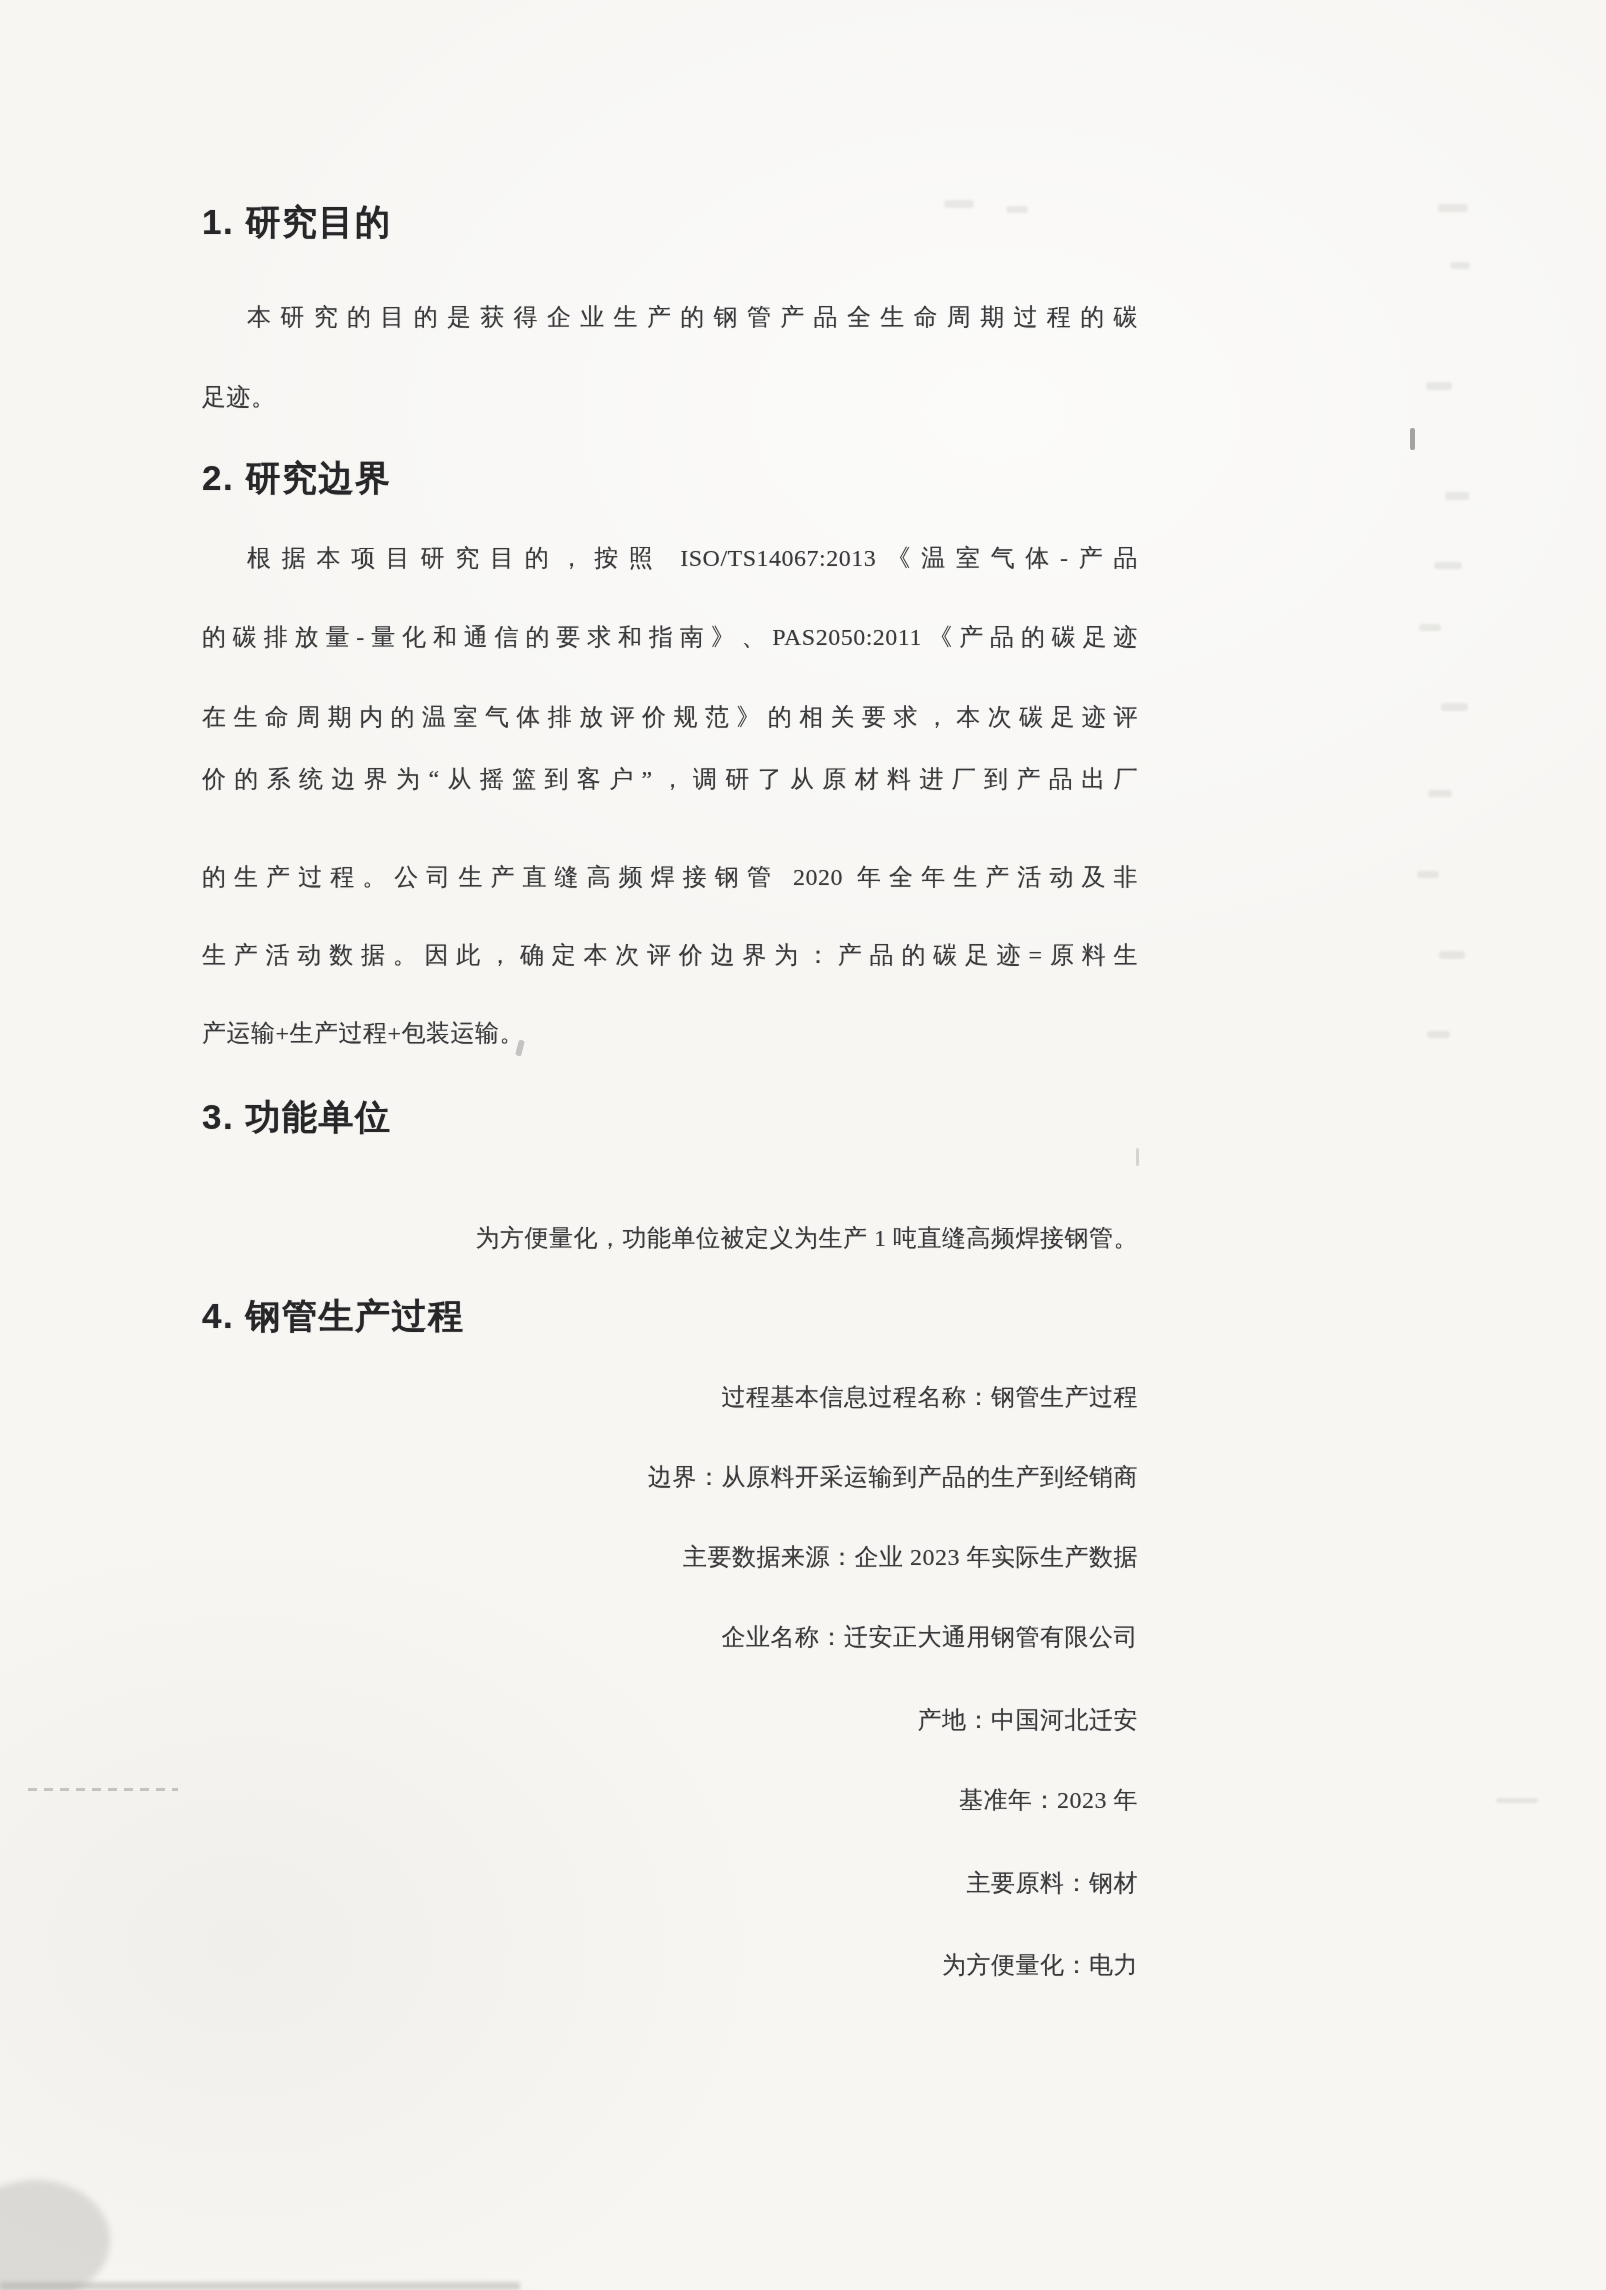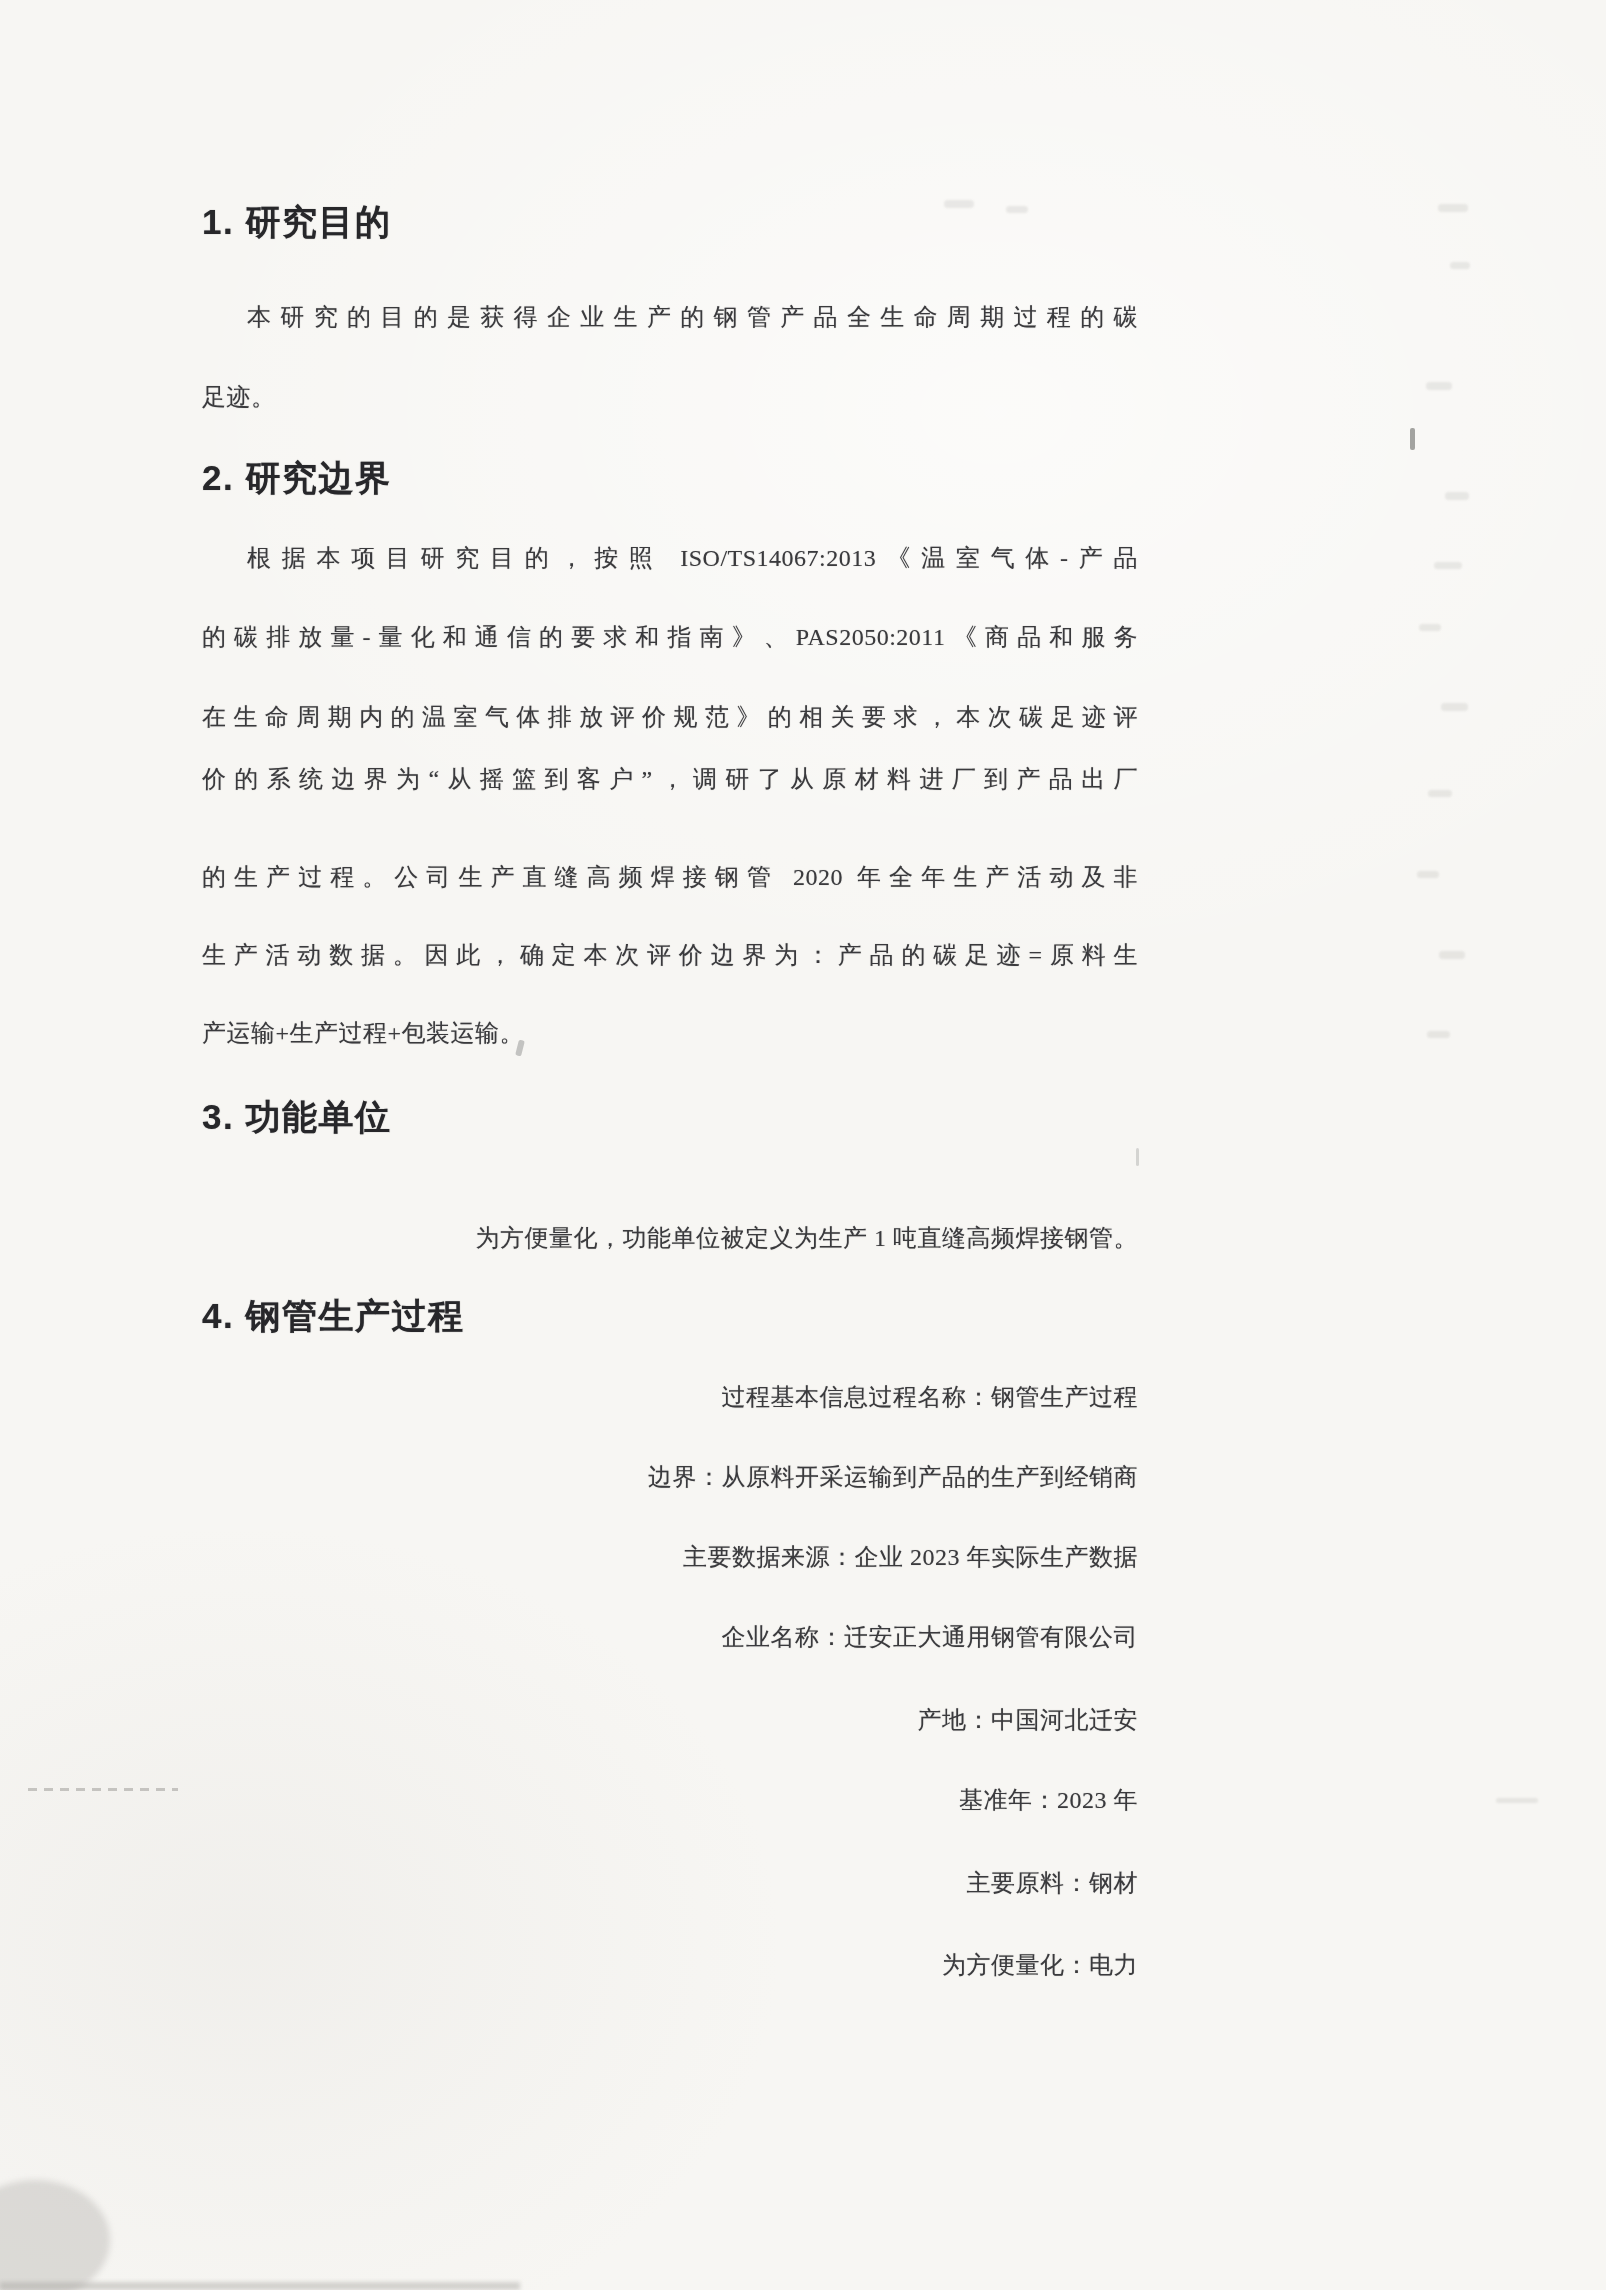--- a/index.html
+++ b/index.html
@@ -40,21 +40,21 @@
 <div class="page">
 
   <div class="textlayer">
 
     <div class="tline hd" style="top:182px">1. 研究目的</div>
     <div class="tline fill ind" style="top:277px">本研究的目的是获得企业生产的钢管产品全生命周期过程的碳</div>
     <div class="tline" style="top:357px">足迹。</div>
 
     <div class="tline hd" style="top:438px">2. 研究边界</div>
     <div class="tline fill ind" style="top:518px">根据本项目研究目的，按照 ISO/TS14067:2013《温室气体-产品</div>
-    <div class="tline fill" style="top:597px">的碳排放量-量化和通信的要求和指南》、PAS2050:2011《商品和服务</div>
+    <div class="tline fill" style="top:597px">的碳排放量-量化和通信的要求和指南》、PAS2050:2011《产品的碳足迹</div>
     <div class="tline fill" style="top:677px">在生命周期内的温室气体排放评价规范》的相关要求，本次碳足迹评</div>
     <div class="tline fill" style="top:739px">价的系统边界为“从摇篮到客户”，调研了从原材料进厂到产品出厂</div>
     <div class="tline fill" style="top:837px">的生产过程。公司生产直缝高频焊接钢管 2020 年全年生产活动及非</div>
     <div class="tline fill" style="top:915px">生产活动数据。因此，确定本次评价边界为：产品的碳足迹=原料生</div>
     <div class="tline" style="top:993px">产运输+生产过程+包装运输。</div>
 
     <div class="tline hd" style="top:1077px">3. 功能单位</div>
     <div class="tline ind" style="top:1198px">为方便量化，功能单位被定义为生产 1 吨直缝高频焊接钢管。</div>
 
     <div class="tline hd" style="top:1276px">4. 钢管生产过程</div>

